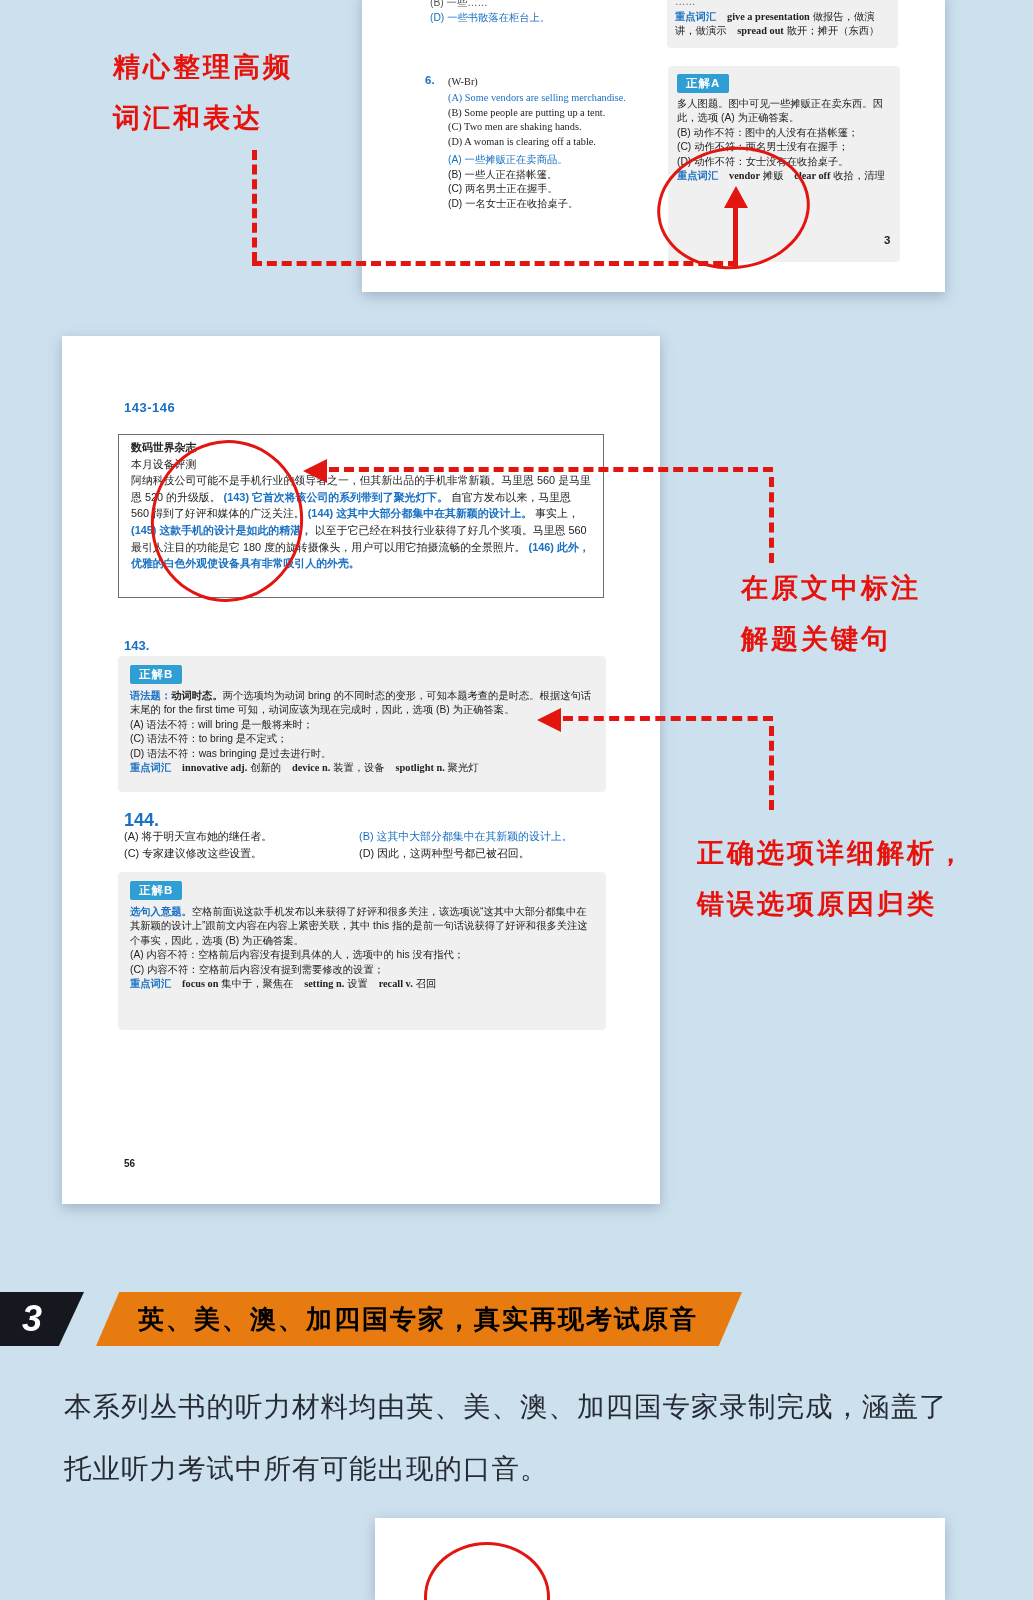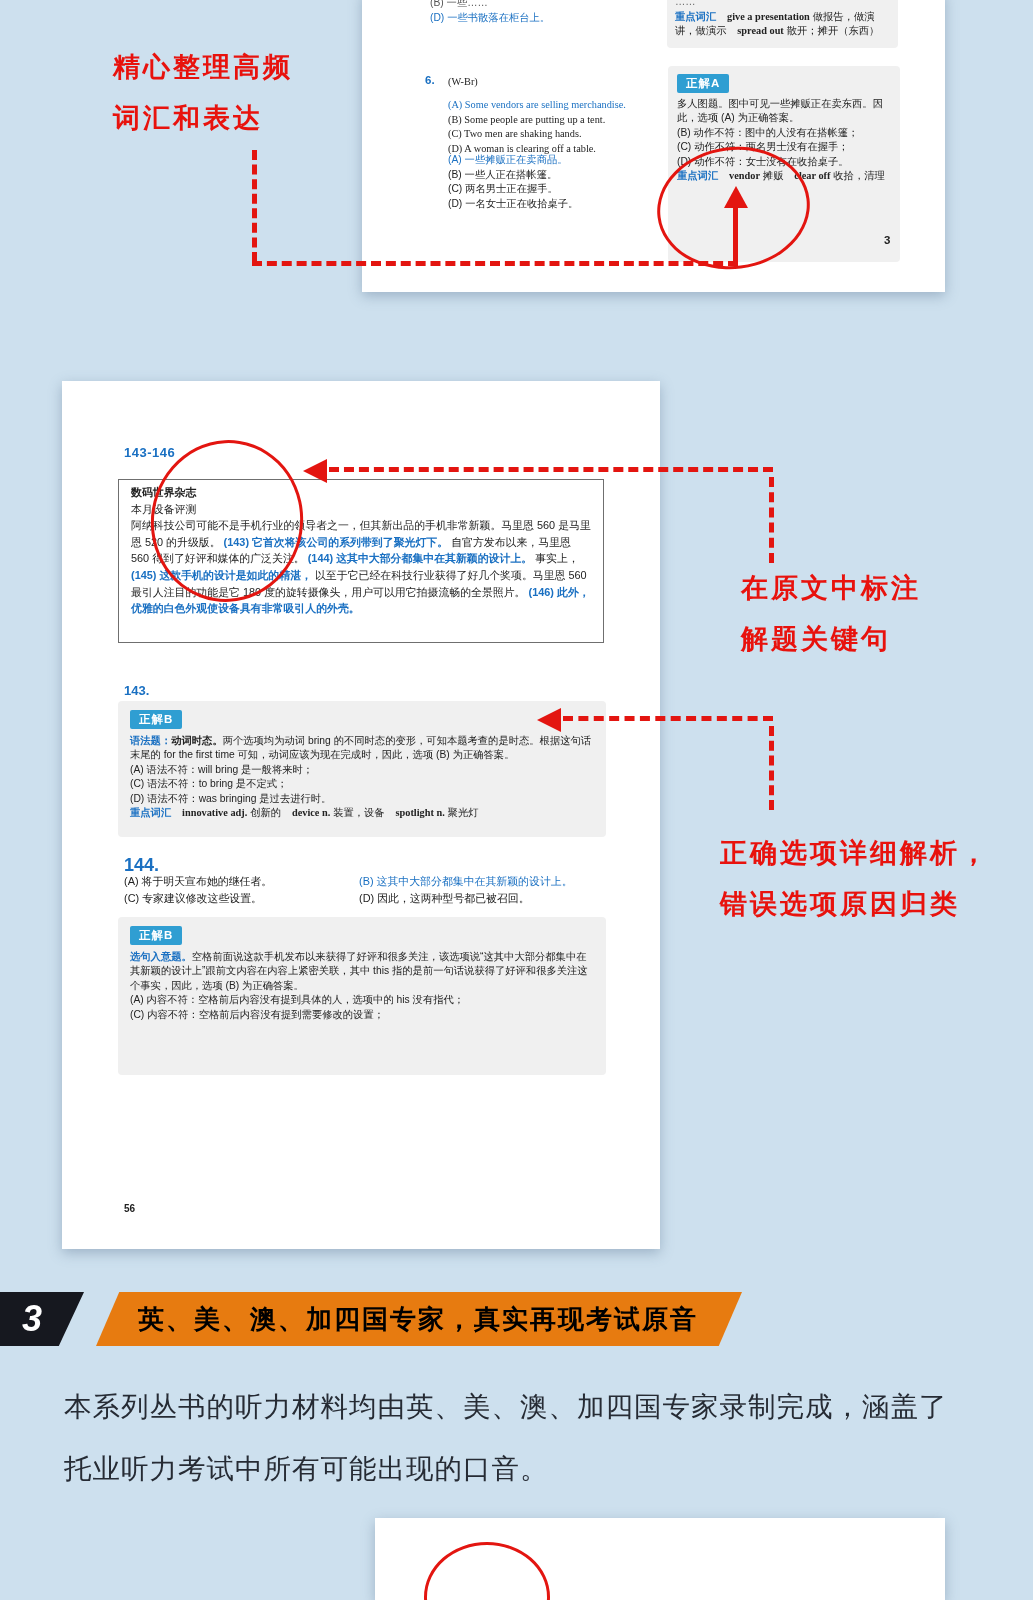--- a/index.html
+++ b/index.html
@@ -57,21 +57,21 @@
         <b class="serif kwgap">give a presentation</b>
         <span>做报告，做演讲，做演示</span>
         <b class="serif kwgap">spread out</b>
         <span>散开；摊开（东西）</span>
       </div>
     </div>
 
     <div class="abs bluebold" style="left:63px;top:82px;font-size:11.5px;">6.</div>
     <div class="abs t-sm serif" style="left:86px;top:83px;">(W-Br)</div>
 
-    <div class="abs" style="left:86px;top:99px;margin-top:7px;">
+    <div class="abs" style="left:86px;top:99px;">
       <div class="t-sm serif blue">(A) Some vendors are selling merchandise.</div>
       <div class="t-sm serif">(B) Some people are putting up a tent.</div>
       <div class="t-sm serif">(C) Two men are shaking hands.</div>
       <div class="t-sm serif">(D) A woman is clearing off a table.</div>
     </div>
 
     <div class="abs" style="left:86px;top:161px;">
       <div class="t-sm blue">(A) 一些摊贩正在卖商品。</div>
       <div class="t-sm">(B) 一些人正在搭帐篷。</div>
       <div class="t-sm">(C) 两名男士正在握手。</div>
@@ -89,21 +89,21 @@
         <b class="serif kwgap">vendor</b>
         <span>摊贩</span>
         <b class="serif kwgap">clear off</b>
         <span>收拾，清理</span>
       </div>
     </div>
 
     <div class="abs" style="left:522px;top:242px;font-weight:bold;font-size:11.5px;">3</div>
   </div>
 
-  <div class="pg" style="left:62px;top:336px;width:598px;height:868px;margin-top:45px;">
+  <div class="pg" style="left:62px;top:336px;width:598px;height:868px;">
 
     <div class="abs bluebold" style="left:62px;top:64px;font-size:13px;letter-spacing:.5px;">143-146</div>
 
     <div class="passage" style="left:56px;top:98px;width:486px;height:164px;">
       <div class="t-p" style="font-weight:bold;">数码世界杂志</div>
       <div class="t-p">本月设备评测</div>
       <div class="t-p">
         <span>阿纳科技公司可能不是手机行业的领导者之一，但其新出品的手机非常新颖。马里恩 560 是马里恩 520 的升级版。</span>
         <span class="bluebold">(143) 它首次将该公司的系列带到了聚光灯下。</span>
         <span>自官方发布以来，马里恩 560 得到了好评和媒体的广泛关注。</span>
@@ -149,20 +149,29 @@
       </div>
     </div>
 
     <div class="graybox" style="left:56px;top:536px;width:488px;height:158px;padding:8px 12px;">
       <div><span class="badge">正解B</span></div>
       <div class="t-sm" style="margin-top:5px;">
         <span class="bluebold">选句入意题。</span><span>空格前面说这款手机发布以来获得了好评和很多关注，该选项说“这其中大部分都集中在其新颖的设计上”跟前文内容在内容上紧密关联，其中 this 指的是前一句话说获得了好评和很多关注这个事实，因此，选项 (B) 为正确答案。</span>
       </div>
       <div class="t-sm">(A) 内容不符：空格前后内容没有提到具体的人，选项中的 his 没有指代；</div>
       <div class="t-sm">(C) 内容不符：空格前后内容没有提到需要修改的设置；</div>
+      <div class="t-sm">
+        <span class="bluebold">重点词汇</span>
+        <b class="serif kwgap">focus on</b>
+        <span>集中于，聚焦在</span>
+        <b class="serif kwgap">setting n.</b>
+        <span>设置</span>
+        <b class="serif kwgap">recall v.</b>
+        <span>召回</span>
+      </div>
     </div>
 
     <div class="abs" style="left:62px;top:822px;font-weight:bold;font-size:10px;">56</div>
   </div>
 
   <div class="pg" style="left:375px;top:1518px;width:570px;height:82px;"></div>
   <div class="ellipse" style="left:424px;top:1542px;width:126px;height:110px;"></div>
 
   <div class="note" style="left:113px;top:42px;">
     <div>精心整理高频</div>
@@ -179,21 +188,21 @@
   <div class="dash-h" style="left:329px;top:467px;width:444px;"></div>
   <div class="dash-v" style="left:769px;top:477px;height:86px;"></div>
   <div class="note" style="left:741px;top:563px;">
     <div>在原文中标注</div>
     <div>解题关键句</div>
   </div>
 
   <div class="tri-left" style="left:537px;top:708px;"></div>
   <div class="dash-h" style="left:563px;top:716px;width:210px;"></div>
   <div class="dash-v" style="left:769px;top:726px;height:84px;"></div>
-  <div class="note" style="left:720px;top:828px;">
+  <div class="note" style="left:697px;top:828px;">
     <div>正确选项详细解析，</div>
     <div>错误选项原因归类</div>
   </div>
 
   <div class="banner-black" style="left:0;top:1292px;width:84px;height:54px;">
     <span class="banner-num">3</span>
   </div>
   <div class="banner-orange" style="left:96px;top:1292px;width:646px;height:54px;">
     <span class="banner-title">英、美、澳、加四国专家，真实再现考试原音</span>
   </div>

